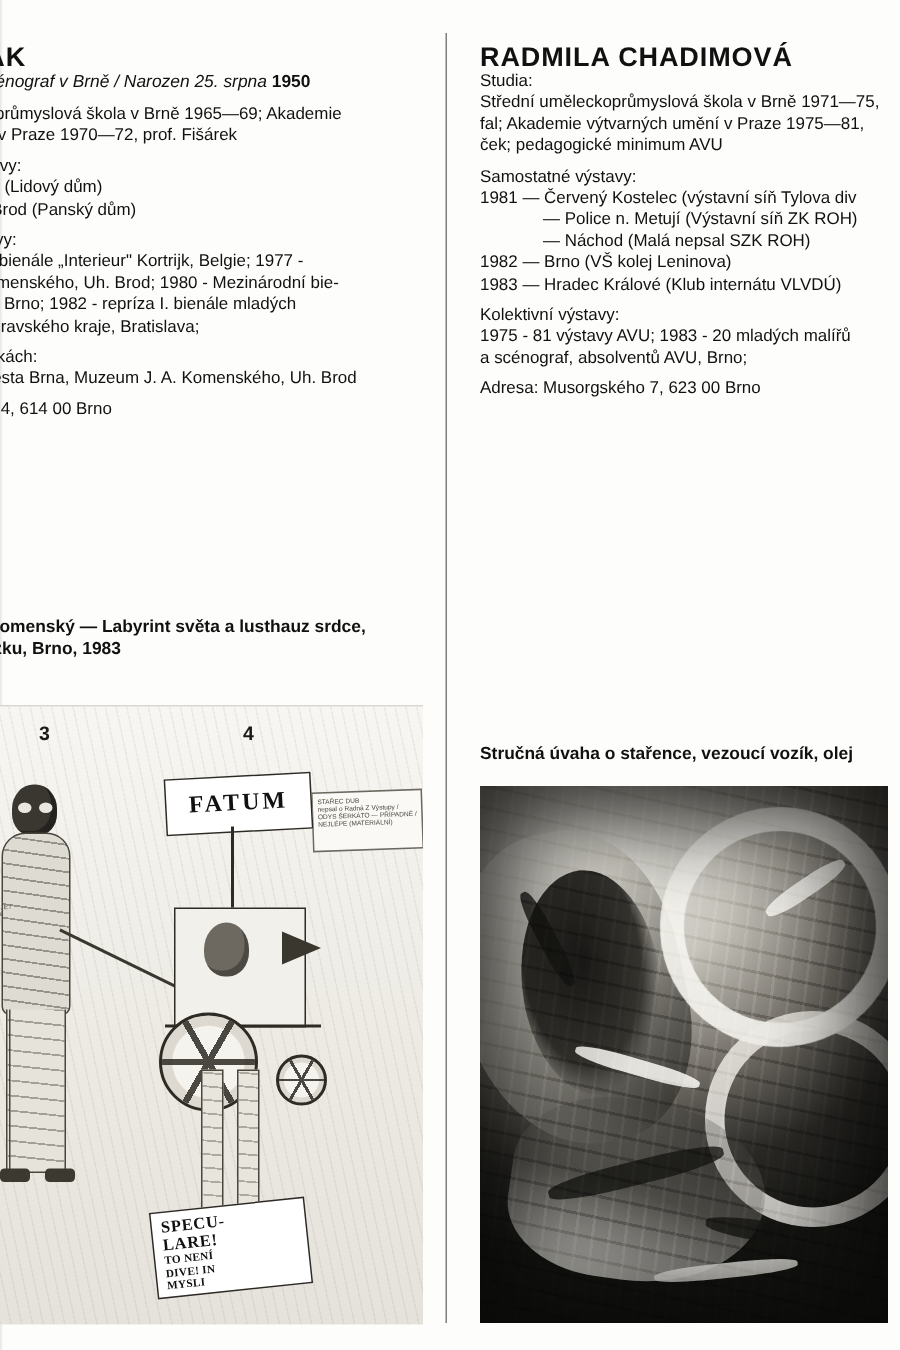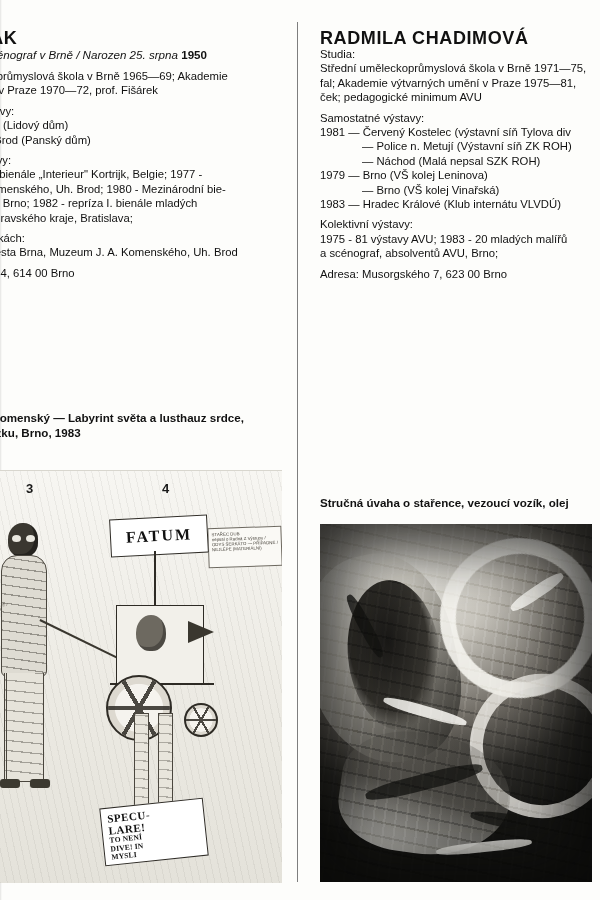--- a/index.html
+++ b/index.html
@@ -523,24 +523,23 @@
         <span class="lbl">Samostatné výstavy:</span>
 
         <span class="hang">
           <span>1981</span>
           <span>— Červený Kostelec (výstavní síň Tylova div</span>
         </span>
         <span class="hang2">— Police n. Metují (Výstavní síň ZK ROH)</span>
         <span class="hang2">— Náchod (Malá nepsal SZK ROH)</span>
 
         <span class="hang">
-          <span>1979</span>
+          <span>1982</span>
           <span>— Brno (VŠ kolej Leninova)</span>
         </span>
-        <span class="hang2">— Brno (VŠ kolej Vinařská)</span>
 
         <span class="hang">
           <span>1983</span>
           <span>— Hradec Králové (Klub internátu VLVDÚ)</span>
         </span>
       </div>
 
       <div class="sect">
         <span class="lbl">Kolektivní výstavy:</span>
         <span class="ln">1975 - 81 výstavy AVU; 1983 - 20 mladých malířů</span>

